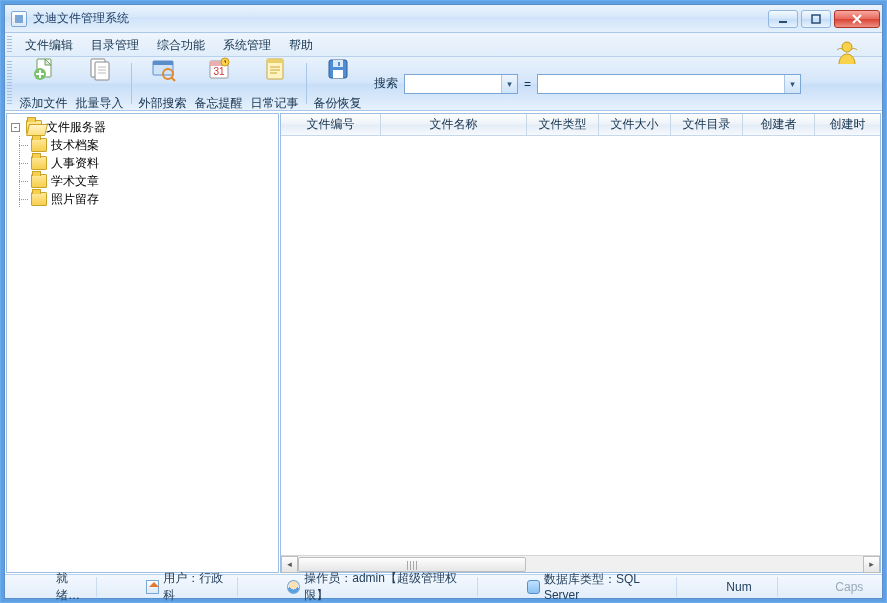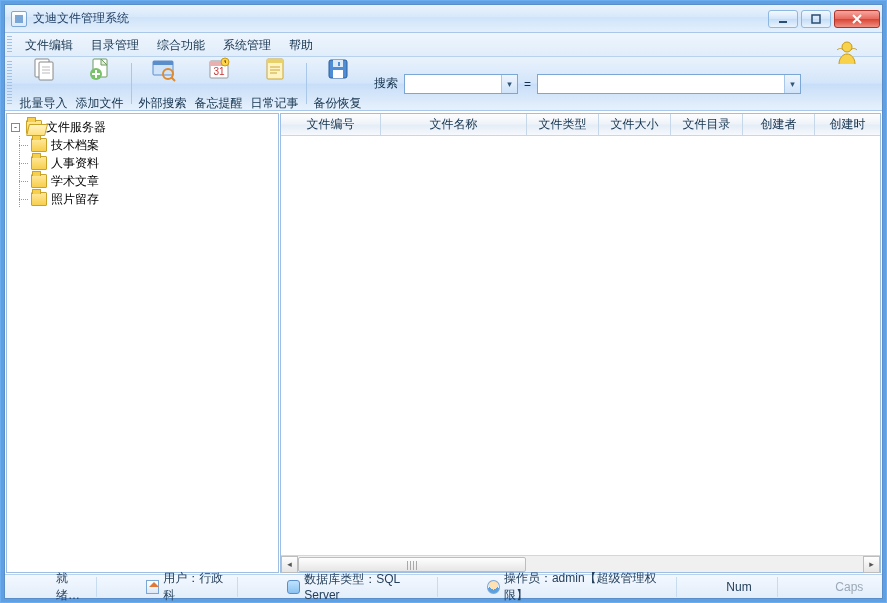--- a/index.html
+++ b/index.html
@@ -296,38 +296,38 @@
     <span class="menu-item">系统管理</span>
     <span class="menu-item">帮助</span>
   </div>
 
   <div class="toolbar">
     <span class="grip"></span>
 
     <div class="tbtn">
       <span class="ic">
         <svg width="26" height="26">
-            <rect x="4" y="3" width="14" height="18" rx="1" fill="#fff" stroke="#888"></rect>
-            <rect x="8" y="6" width="14" height="18" rx="1" fill="#fff" stroke="#888"></rect>
-            <path d="M11 11h8M11 14h8M11 17h8" stroke="#bbb"></path>
-          </svg>
-      </span>
-      <span class="lbl">批量导入</span>
-    </div>
-
-    <div class="tbtn">
-      <span class="ic">
-        <svg width="26" height="26">
             <rect x="6" y="3" width="14" height="18" rx="1" fill="#fff" stroke="#6f9a60"></rect>
             <path d="M14 3 L20 9 L14 9 Z" fill="#dfeeda" stroke="#6f9a60"></path>
             <circle cx="9" cy="18" r="6" fill="#7ac26a"></circle>
             <path d="M9 14v8M5 18h8" stroke="#fff" stroke-width="2"></path>
           </svg>
       </span>
       <span class="lbl">添加文件</span>
+    </div>
+
+    <div class="tbtn">
+      <span class="ic">
+        <svg width="26" height="26">
+            <rect x="4" y="3" width="14" height="18" rx="1" fill="#fff" stroke="#888"></rect>
+            <rect x="8" y="6" width="14" height="18" rx="1" fill="#fff" stroke="#888"></rect>
+            <path d="M11 11h8M11 14h8M11 17h8" stroke="#bbb"></path>
+          </svg>
+      </span>
+      <span class="lbl">批量导入</span>
     </div>
 
     <div class="tool-sep"></div>
 
     <div class="tbtn">
       <span class="ic">
         <svg width="26" height="26">
             <rect x="3" y="5" width="20" height="14" rx="1" fill="#cfe3f9" stroke="#5a8ecb"></rect>
             <rect x="3" y="5" width="20" height="4" fill="#5a8ecb"></rect>
             <circle cx="18" cy="18" r="5" fill="none" stroke="#e08a2e" stroke-width="2"></circle>
@@ -450,27 +450,27 @@
 
   <div class="statusbar">
     <div class="status-cell">
       <span>就绪…</span>
     </div>
     <div class="status-cell">
       <span class="sic home"></span>
       <span>用户：行政科</span>
     </div>
     <div class="status-cell">
+      <span class="sic user"></span>
+      <span>操作员：admin【超级管理权限】</span>
+    </div>
+    <div class="status-cell">
       <span class="sic db"></span>
       <span>数据库类型：SQL Server</span>
     </div>
-    <div class="status-cell">
-      <span class="sic user"></span>
-      <span>操作员：admin【超级管理权限】</span>
-    </div>
     <div class="status-cell" style="width:60px;justify-content:flex-start">
       <span>Num</span>
     </div>
     <div class="status-cell dim" style="width:60px;justify-content:center">
       <span>Caps</span>
     </div>
   </div>
 
 </div>
 

